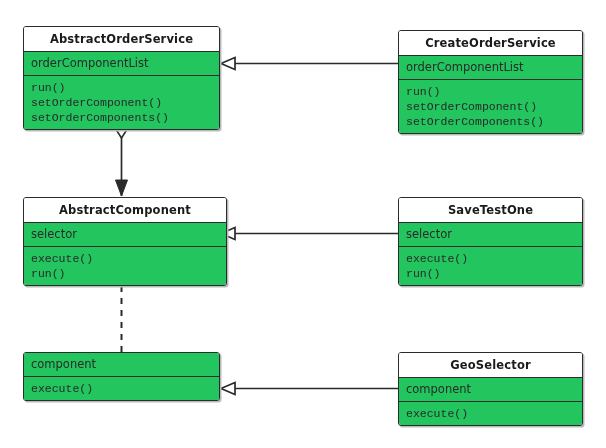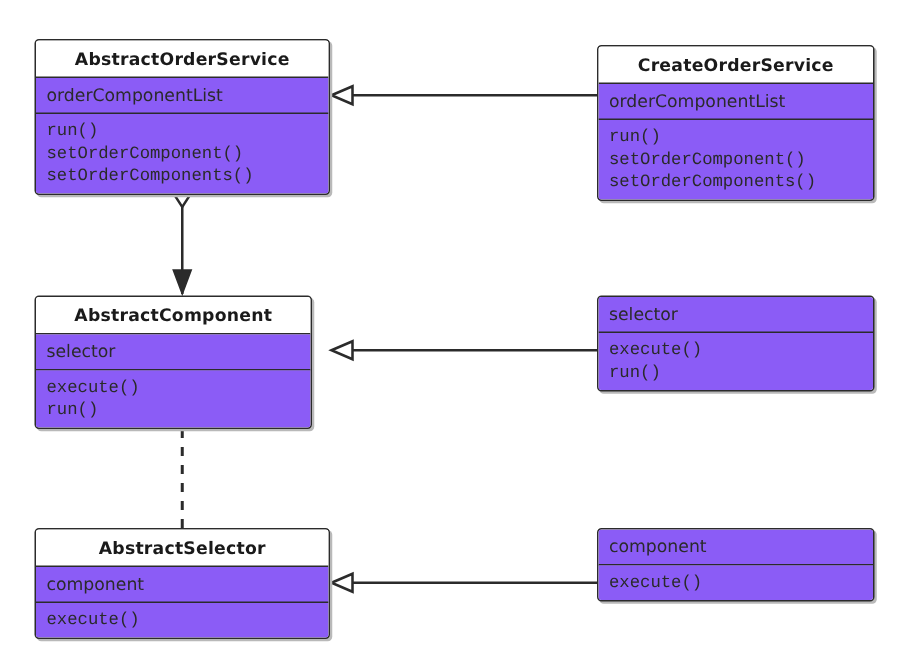--- a/index.html
+++ b/index.html
@@ -38,21 +38,21 @@
     color: #1a1a1a;
     letter-spacing: 0.15px;
     padding: 5px 4px 5px 4px;
     white-space: nowrap;
     border-bottom: 1.6px solid #2b2b2b;
     background: #ffffff;
   }
   .uml-section {
     border-bottom: 1.6px solid #2b2b2b;
     padding: 4px 6px 4px 7px;
-    background: #8b5cf6;
+    background: #22c55e;
   }
   .uml-section.last {
     border-bottom: none;
     font-family: Liberation Mono, monospace;
   }
   .uml-row {
     font-size: 11.5px;
     color: #2a2a2a;
     line-height: 15px;
     white-space: nowrap;
@@ -118,52 +118,53 @@
     <div class="uml-section">
       <div class="uml-row">orderComponentList</div>
     </div>
     <div class="uml-section last">
       <div class="uml-row">run()</div>
       <div class="uml-row">setOrderComponent()</div>
       <div class="uml-row">setOrderComponents()</div>
     </div>
   </div>
 
-  <div class="uml-class" style="left:23px; top:197px; width:185px;">
+  <div class="uml-class" style="left:23px; top:197px; width:204px;">
     <div class="uml-name">AbstractComponent</div>
     <div class="uml-section">
       <div class="uml-row">selector</div>
     </div>
     <div class="uml-section last">
       <div class="uml-row">execute()</div>
       <div class="uml-row">run()</div>
     </div>
   </div>
 
   <div class="uml-class" style="left:398px; top:197px; width:185px;">
+    <div class="uml-name">SaveTestOne</div>
     <div class="uml-section">
       <div class="uml-row">selector</div>
     </div>
     <div class="uml-section last">
       <div class="uml-row">execute()</div>
       <div class="uml-row">run()</div>
     </div>
   </div>
 
   <div class="uml-class" style="left:23px; top:352px; width:197px;">
-    <div class="uml-name">AbstractSelector</div>
     <div class="uml-section">
       <div class="uml-row">component</div>
     </div>
     <div class="uml-section last">
       <div class="uml-row">execute()</div>
     </div>
   </div>
 
   <div class="uml-class" style="left:398px; top:352px; width:185px;">
+    <div class="uml-name">GeoSelector</div>
     <div class="uml-section">
       <div class="uml-row">component</div>
     </div>
     <div class="uml-section last">
       <div class="uml-row">execute()</div>
     </div>
   </div>
 
 </div>
 

